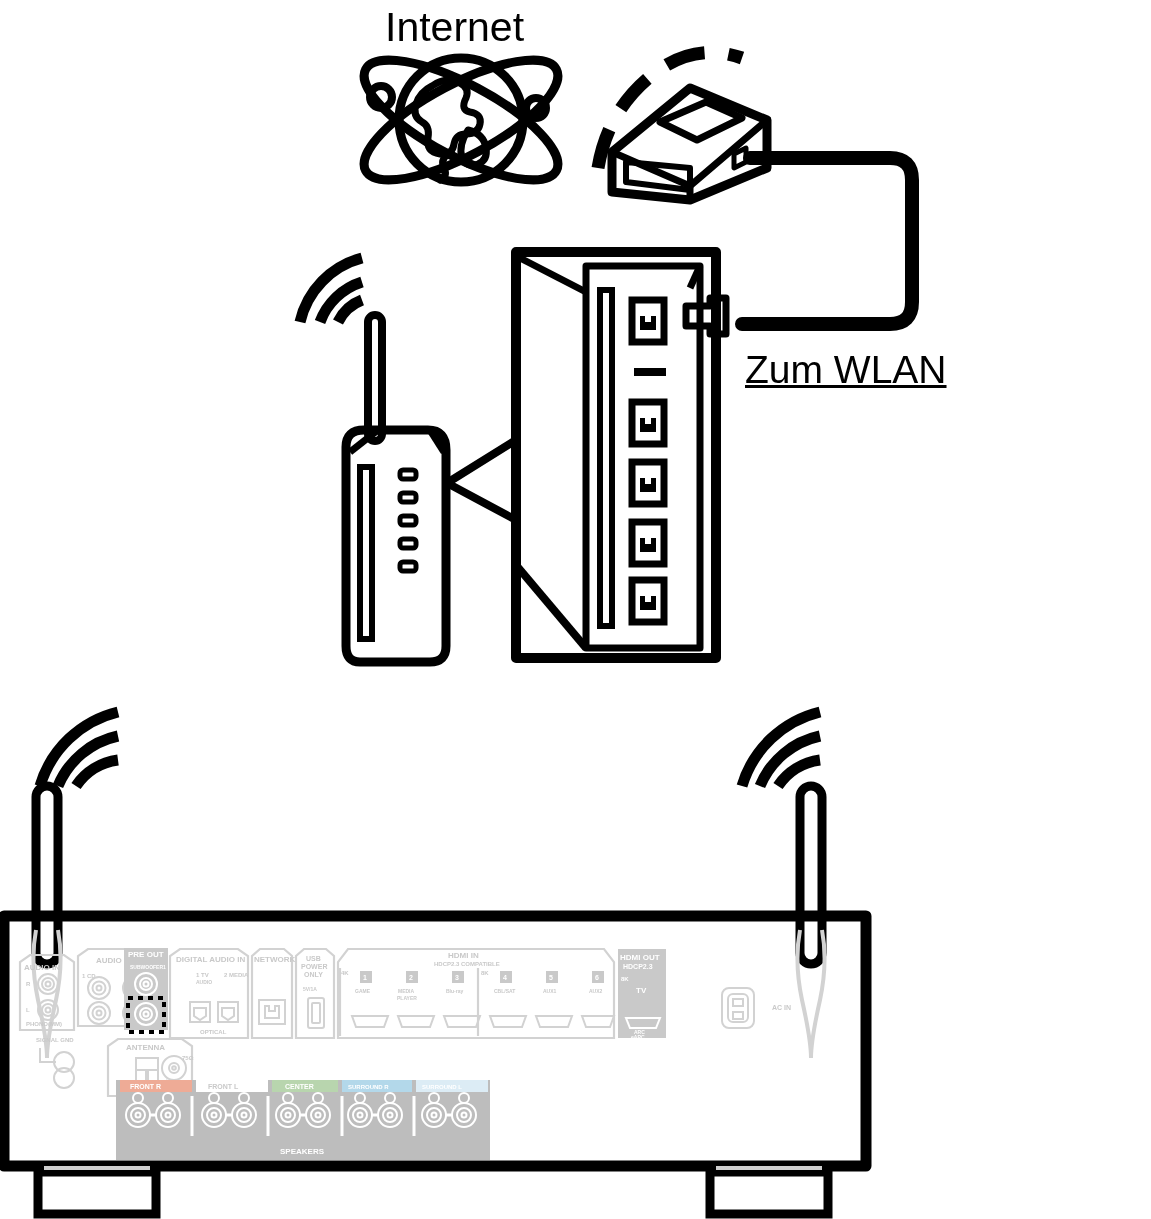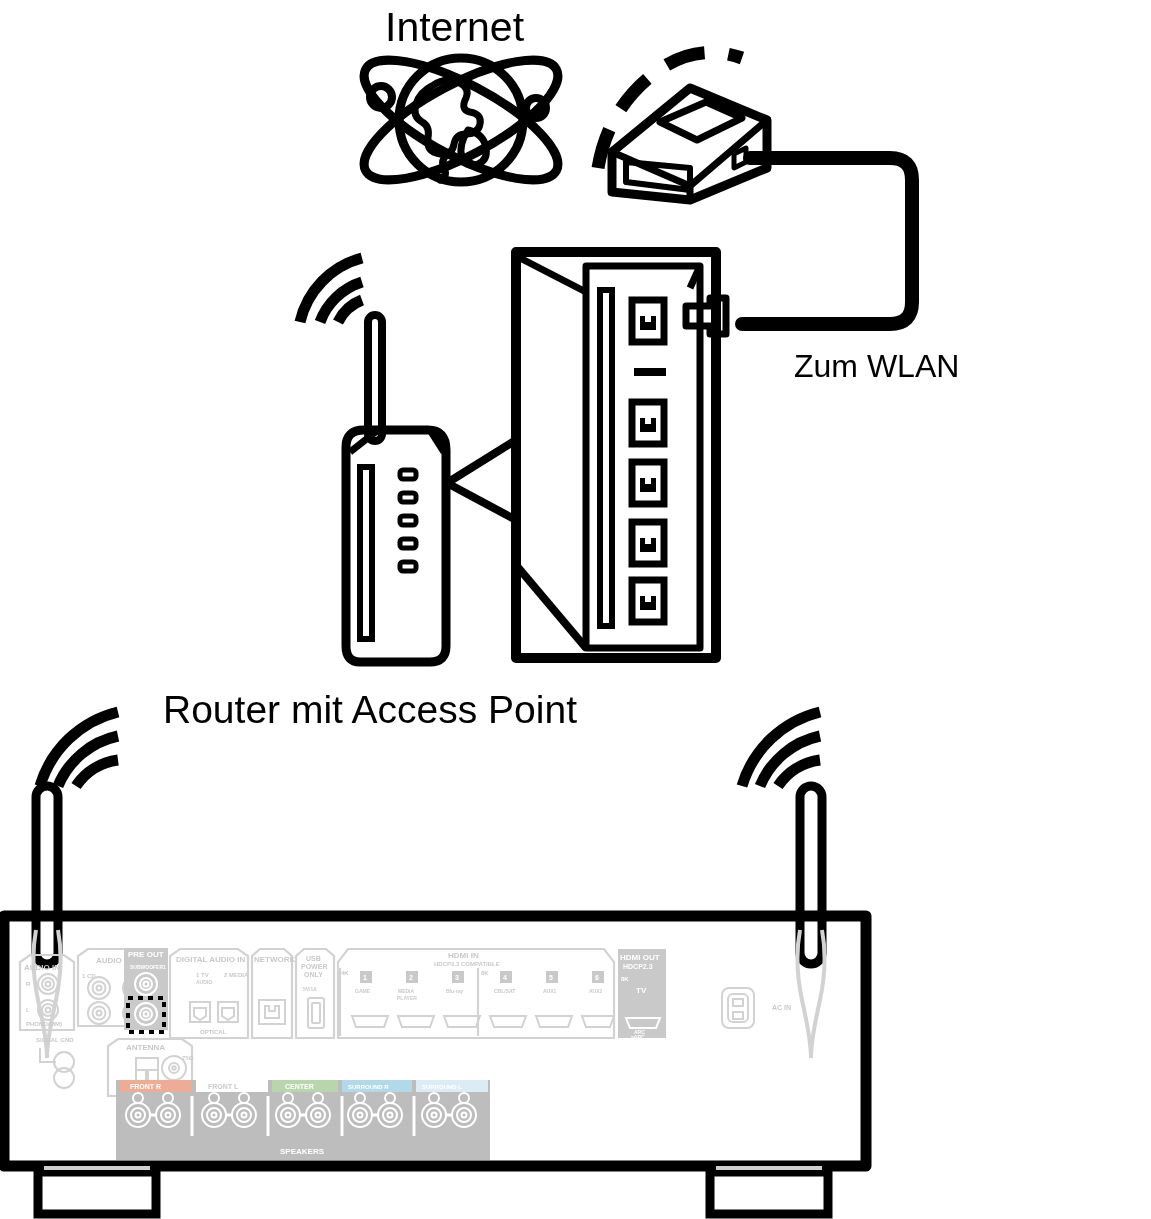--- a/index.html
+++ b/index.html
@@ -2,38 +2,37 @@
 <html><head>
 <meta charset="utf-8">
 <style>
   html,body{margin:0;padding:0;background:#fff;}
   body{width:1151px;height:1219px;position:relative;overflow:hidden;
        font-family:"Liberation Sans","DejaVu Sans",sans-serif;color:#000;}
   .stage{position:absolute;left:0;top:0;width:1035px;height:1219px;}
   .lbl{position:absolute;white-space:nowrap;color:#000;}
   #lbl-internet{left:385px;top:4px;font-size:41px;}
   #lbl-modem{left:760px;top:52px;font-size:41px;}
-  #lbl-wlan{left:794px;top:348px;font-size:32px;}
+  #lbl-wlan{left:745px;top:348px;font-size:39px;text-decoration:underline;}
   #lbl-router{left:163px;top:688px;font-size:39px;}
   svg{position:absolute;left:0;top:0;}
   .ln{fill:none;stroke:#000;}
   .pnl{fill:none;stroke:#d2d2d2;stroke-width:2.2;}
   .pnlf{fill:#c9c9c9;stroke:none;}
   .ptxt{fill:#c9c9c9;font-family:"Liberation Sans",sans-serif;font-weight:bold;}
   .ptxtw{fill:#ffffff;font-family:"Liberation Sans",sans-serif;font-weight:bold;}
   .jack{fill:none;stroke:#d2d2d2;stroke-width:2;}
 </style>
 </head>
 <body>
 
 <div class="stage">
 
   <div class="lbl" id="lbl-internet">Internet</div>
   <div class="lbl" id="lbl-wlan">Zum WLAN</div>
-  <div class="lbl" id="lbl-router">Router mit Access Point</div>
 
   <svg width="1151" height="1219" viewBox="0 0 1151 1219">
 
     <g>
       <circle cx="461" cy="120" r="62" class="ln" stroke-width="9"></circle>
       <ellipse cx="461" cy="120" rx="108" ry="36" class="ln" stroke-width="9" transform="rotate(-28 461 120)"></ellipse>
       <ellipse cx="461" cy="120" rx="108" ry="36" class="ln" stroke-width="9" transform="rotate(28 461 120)"></ellipse>
       <circle cx="381" cy="97" r="11" class="ln" stroke-width="8"></circle>
       <circle cx="536" cy="108" r="10" class="ln" stroke-width="8"></circle>
 

